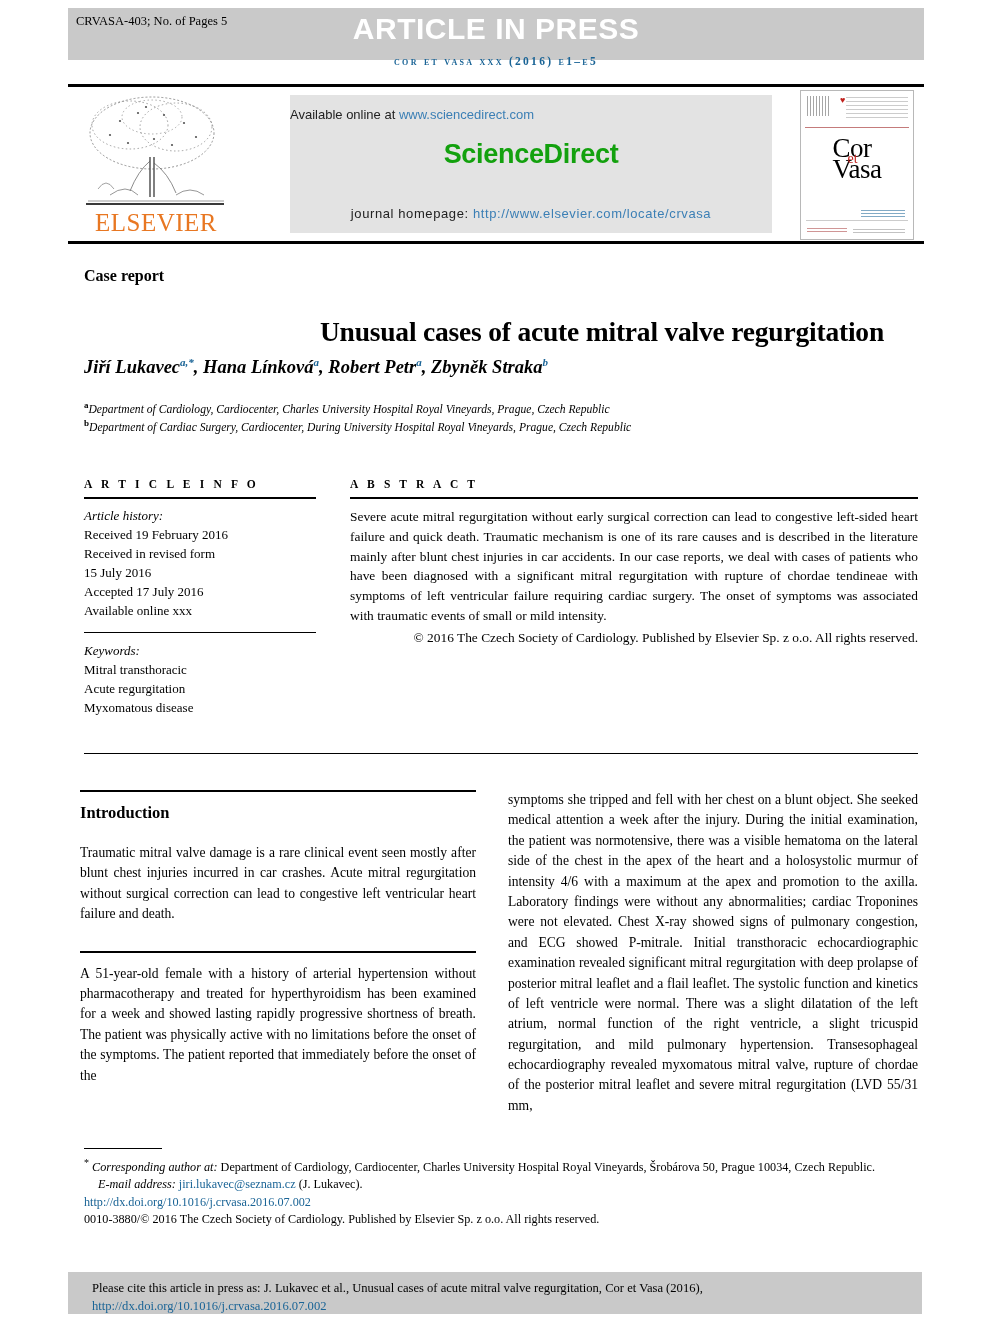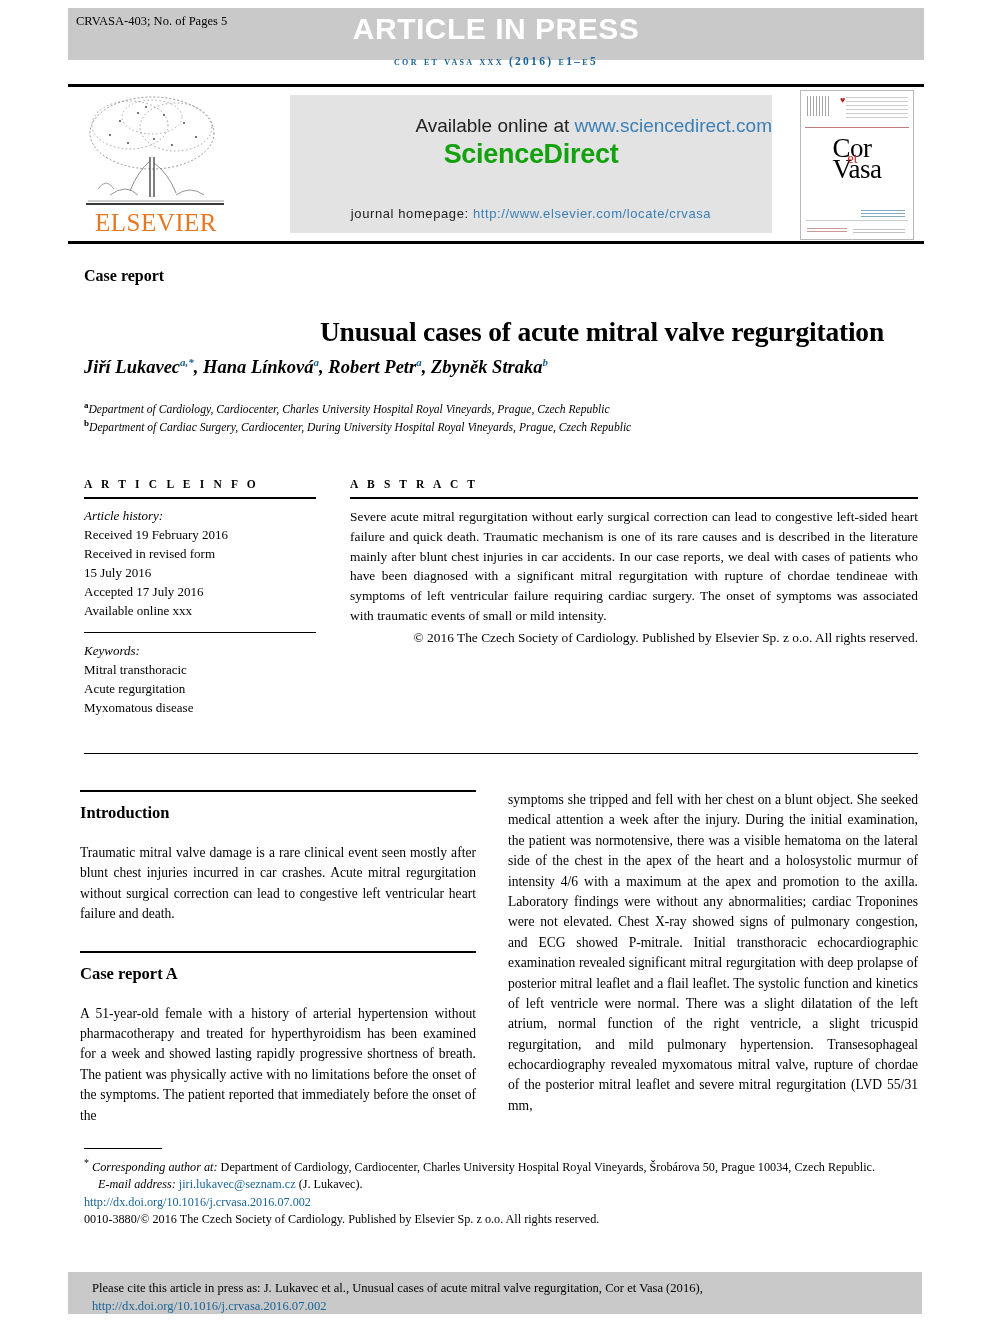--- a/index.html
+++ b/index.html
@@ -98,25 +98,25 @@
   .sd-box {
     position: absolute;
     left: 222px;
     top: 8px;
     width: 482px;
     height: 138px;
     background: #e3e3e3;
   }
   .sd-available {
     position: absolute;
-    top: 20px;
+    top: 12px;
     width: 100%;
-    text-align: right;
+    text-align: left;
     font-family: "Liberation Sans", sans-serif;
-    font-size: 19px;
+    font-size: 13px;
     color: #222;
   }
   .sd-available .lnk { color: #3b7fb5; }
   .sd-brand {
     position: absolute;
     top: 44px;
     width: 100%;
     text-align: center;
     font-family: "Liberation Sans", sans-serif;
     font-weight: bold;
@@ -523,21 +523,20 @@
 
 <div class="mid-rule"></div>
 
 <div class="col-left">
   <div class="head-rule"></div>
   <div class="sec-head">Introduction</div>
   <p class="body-p">Traumatic mitral valve damage is a rare clinical event seen mostly after blunt chest injuries incurred in car crashes. Acute mitral regurgitation without surgical correction can lead to congestive left ventricular heart failure and death.</p>
 
   <div class="sec-block">
     <div class="head-rule"></div>
-    <div class="sec-head">Case report A</div>
     <p class="body-p">A 51-year-old female with a history of arterial hypertension without pharmacotherapy and treated for hyperthyroidism has been examined for a week and showed lasting rapidly progressive shortness of breath. The patient was physically active with no limitations before the onset of the symptoms. The patient reported that immediately before the onset of the</p>
   </div>
 </div>
 
 <div class="col-right">
   <p class="body-p">symptoms she tripped and fell with her chest on a blunt object. She seeked medical attention a week after the injury. During the initial examination, the patient was normotensive, there was a visible hematoma on the lateral side of the chest in the apex of the heart and a holosystolic murmur of intensity 4/6 with a maximum at the apex and promotion to the axilla. Laboratory findings were without any abnormalities; cardiac Troponines were not elevated. Chest X-ray showed signs of pulmonary congestion, and ECG showed P-mitrale. Initial transthoracic echocardiographic examination revealed significant mitral regurgitation with deep prolapse of posterior mitral leaflet and a flail leaflet. The systolic function and kinetics of left ventricle were normal. There was a slight dilatation of the left atrium, normal function of the right ventricle, a slight tricuspid regurgitation, and mild pulmonary hypertension. Transesophageal echocardiography revealed myxomatous mitral valve, rupture of chordae of the posterior mitral leaflet and severe mitral regurgitation (LVD 55/31 mm,</p>
 </div>
 
 <div class="fn-rule"></div>
 <div class="footnotes">

